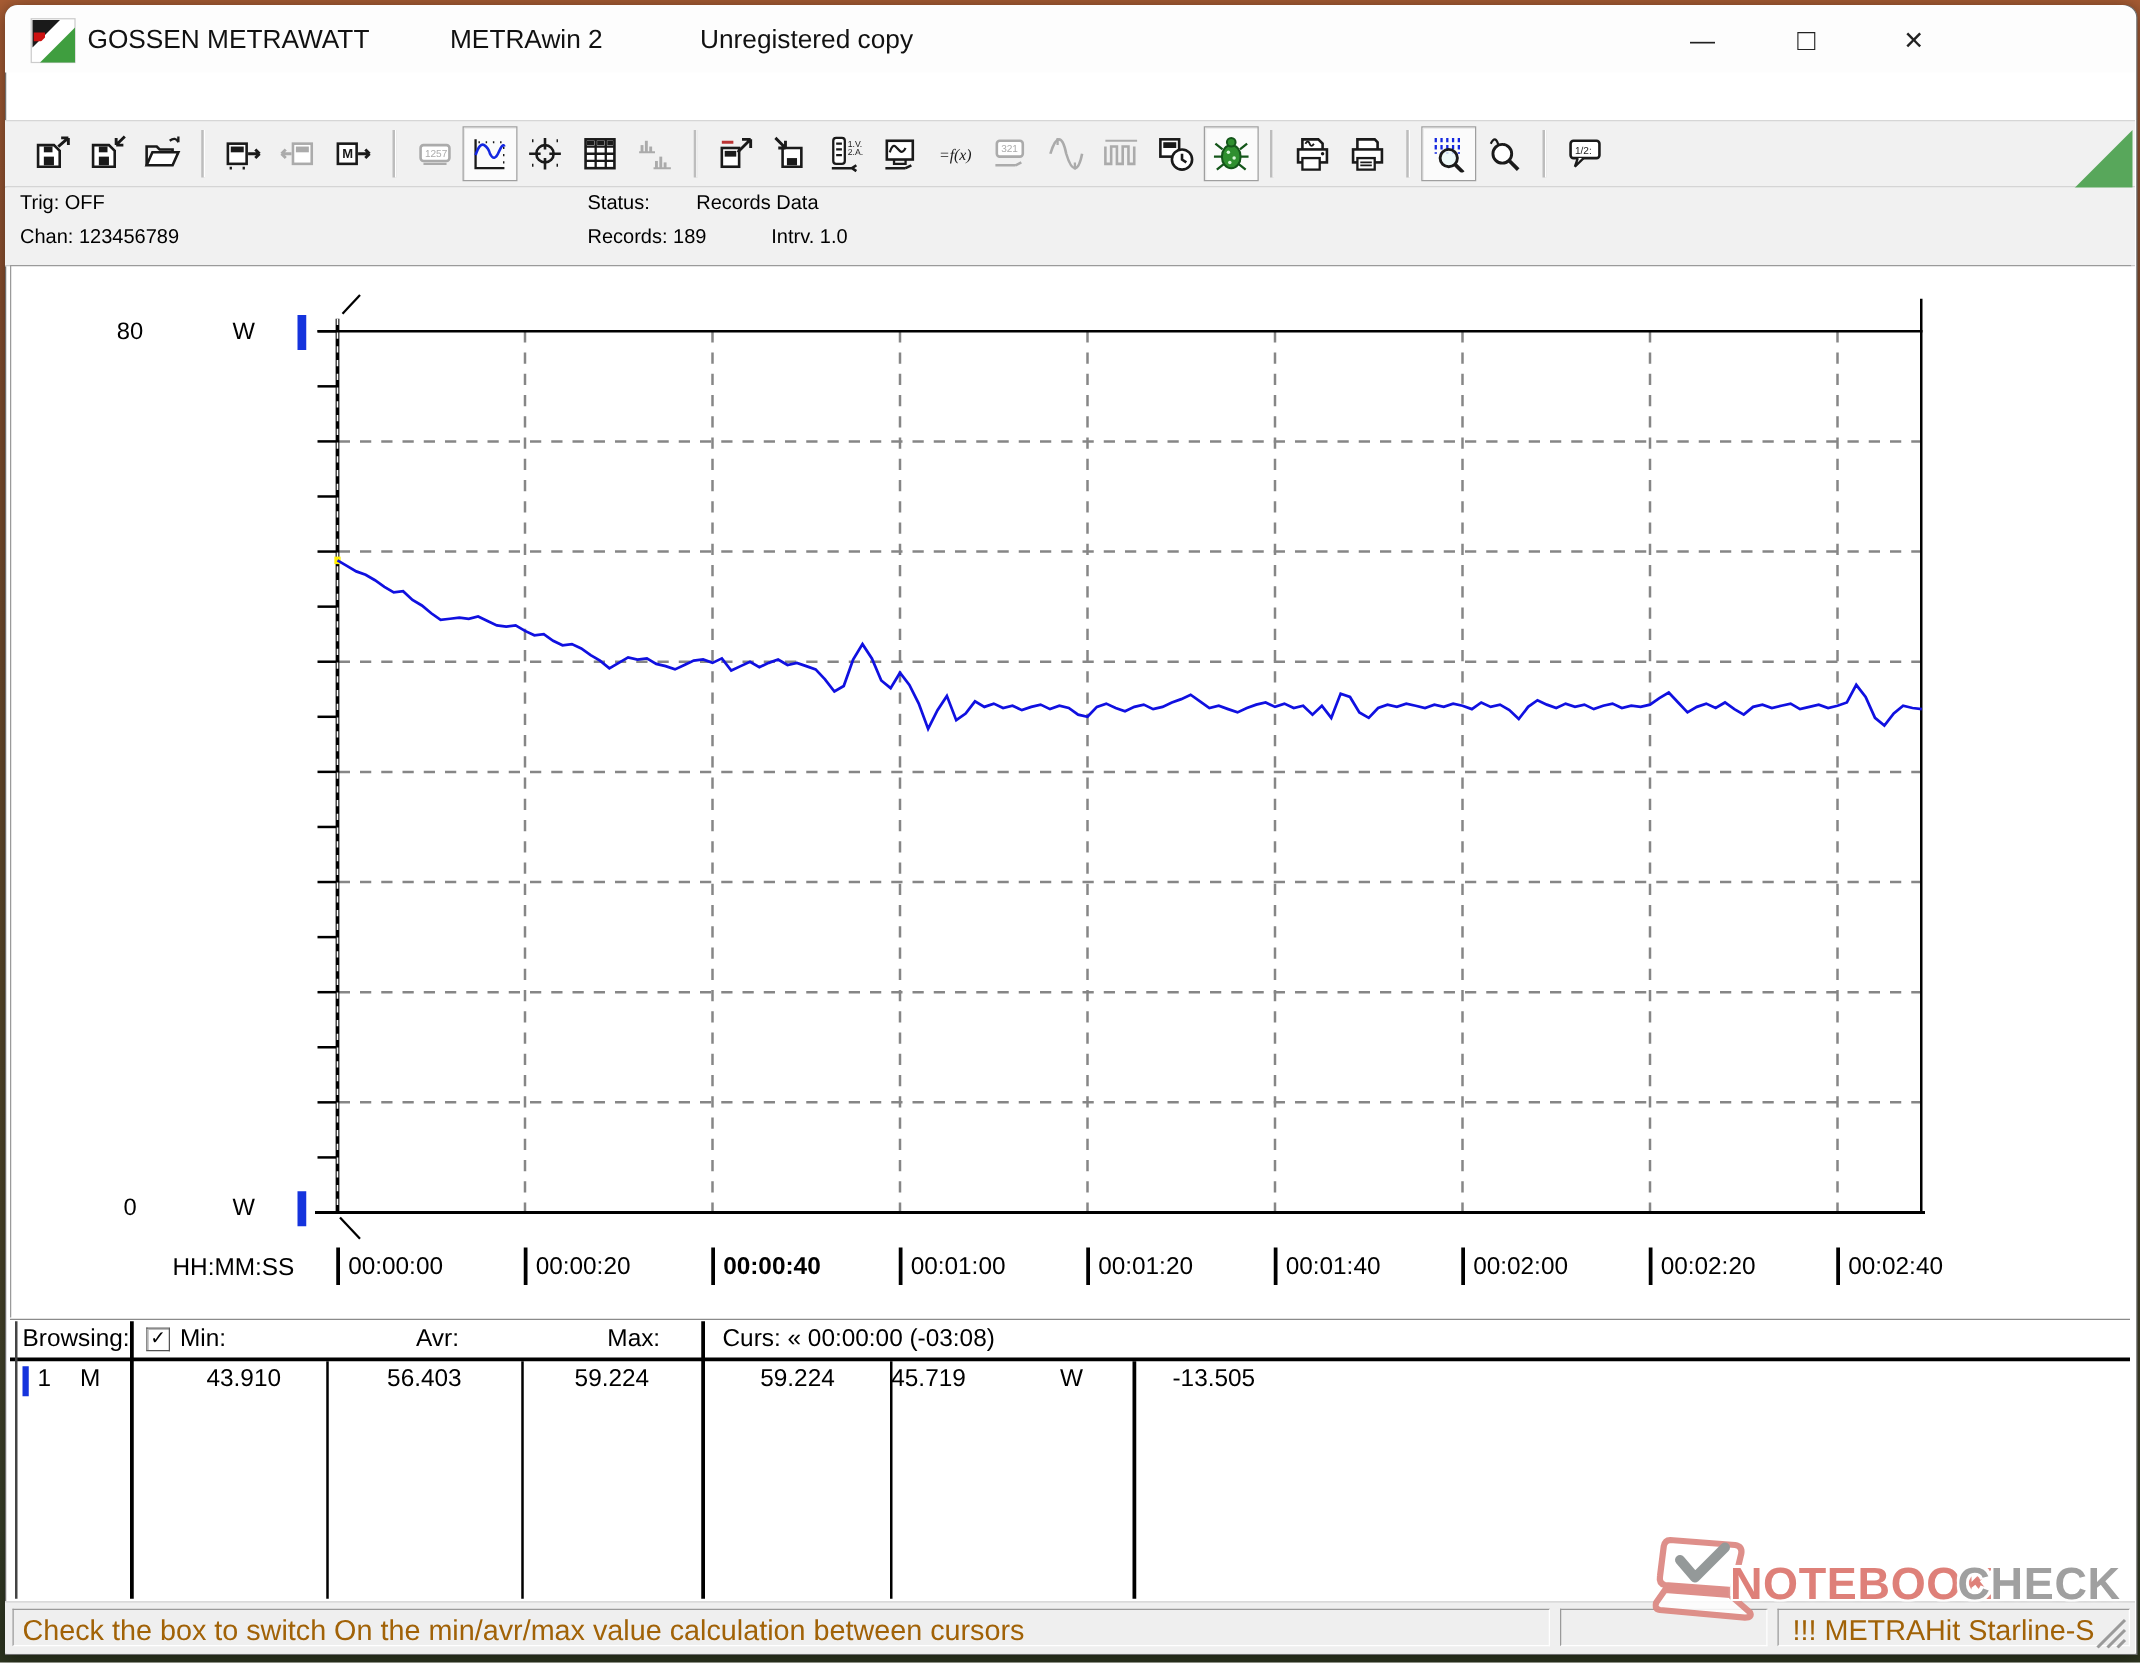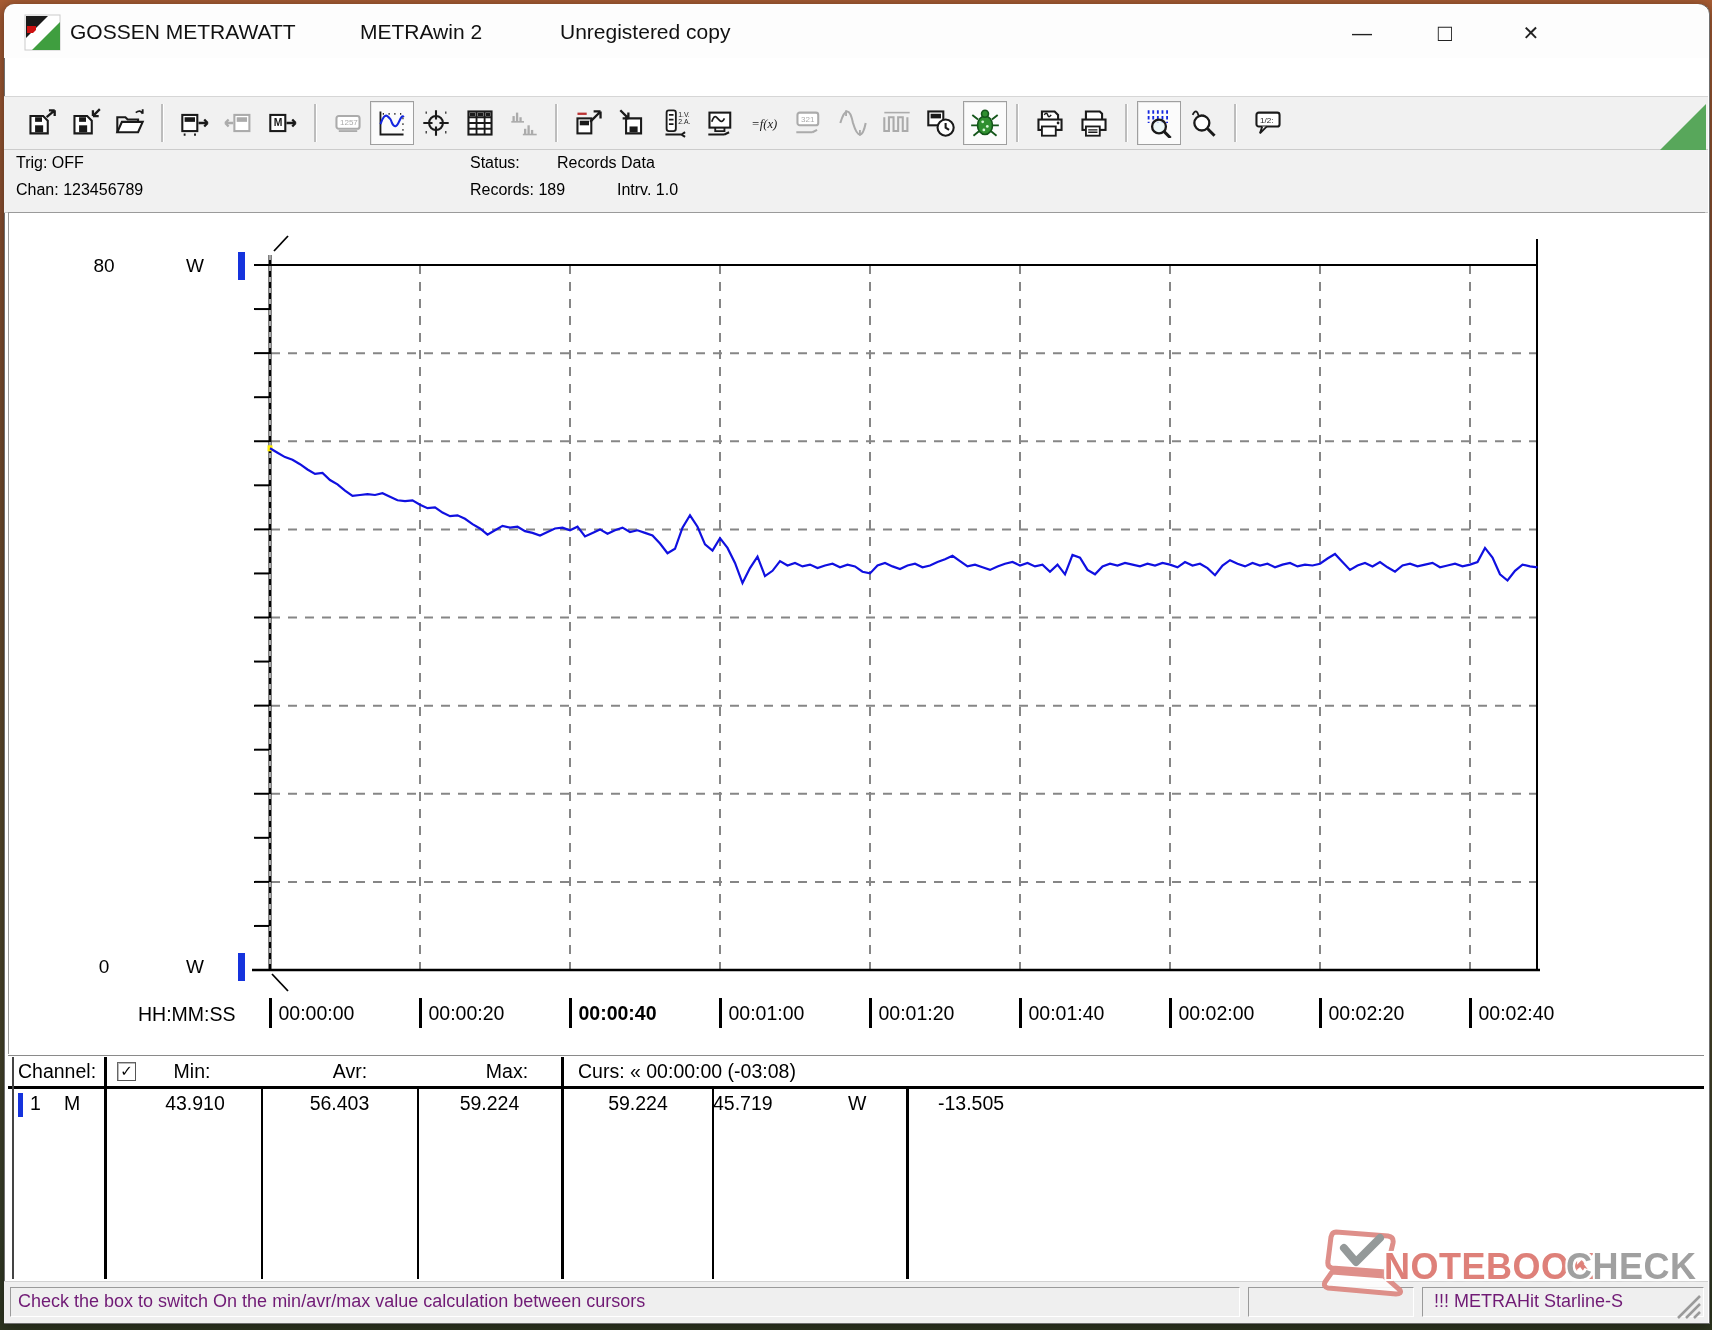--- a/index.html
+++ b/index.html
@@ -43,21 +43,21 @@
   .tbl-text{position:absolute;font-size:19.5px;color:#000;white-space:nowrap;}
   .vline{position:absolute;background:#000;}
   .hline{position:absolute;background:#000;}
   .checkbox{position:absolute;width:17px;height:17px;background:#fff;border:1px solid #555;
             border-top-color:#666;border-left-color:#666;box-shadow:inset 1px 1px 0 #bbb;
             font-size:15px;line-height:16px;text-align:center;color:#000;font-weight:bold;}
   
   .statusbar{position:absolute;left:4px;top:1281px;width:1704px;height:41px;background:#efefef;border-top:1px solid #d2d2d2;}
   .sb-seg{position:absolute;top:5px;height:30px;background:#efefef;border:1px solid;
           border-color:#9a9a9a #ffffff #ffffff #9a9a9a;box-sizing:border-box;}
-  .sb-text{position:absolute;font-size:18px;color:#701a75;white-space:nowrap;}
+  .sb-text{position:absolute;font-size:23px;color:#a16207;white-space:nowrap;}
   
   .watermark{position:absolute;left:1322px;top:1228px;width:392px;height:82px;z-index:30;opacity:.95;}
   .wm-text{position:absolute;left:62px;top:18px;font-size:36px;font-weight:bold;letter-spacing:.5px;white-space:nowrap;
            text-shadow:-2px -2px 0 #fff,2px -2px 0 #fff,-2px 2px 0 #fff,2px 2px 0 #fff,0 0 4px #fff;}
   .grip{position:absolute;left:1672px;top:1292px;}
 </style>
 </head>
 <body>
 
 <div id="screen">
@@ -356,23 +356,23 @@
       <line x1="20" y1="10" x2="20" y2="725" stroke="#000" stroke-width="3"></line>
       <line x1="20" y1="10" x2="20" y2="725" stroke="#fff" stroke-width="1.3" stroke-dasharray="5 6"></line>
       <line x1="1287" y1="-6" x2="1287" y2="725" stroke="#000" stroke-width="2"></line>
       <line x1="24" y1="6" x2="38" y2="-9" stroke="#000" stroke-width="1.8"></line>
       <line x1="22" y1="729" x2="38" y2="746" stroke="#000" stroke-width="1.8"></line>
       <rect x="17.5" y="200.29999999999995" width="5" height="6" fill="#ffee00"></rect>
       <polyline points="20.0,203.3 27.5,207.7 35.0,212.1 42.5,214.8 50.0,219.2 57.5,224.5 65.0,228.9 72.5,228.0 80.0,235.0 87.5,239.4 95.0,245.6 102.5,250.9 110.0,250.0 117.5,249.1 125.0,250.0 132.5,248.2 140.0,251.8 147.5,255.3 155.0,256.2 162.5,255.3 170.0,259.7 177.5,263.2 185.0,262.3 192.5,267.6 200.0,271.2 207.5,270.3 215.0,273.8 222.5,279.1 230.0,283.5 237.5,289.7 245.0,285.3 252.5,280.9 260.0,282.6 267.5,281.7 275.0,286.1 282.5,287.9 290.0,290.5 297.5,287.0 305.0,283.5 312.5,282.6 320.0,285.3 327.5,281.7 335.0,291.4 342.5,287.9 350.0,284.4 357.5,288.8 365.0,285.3 372.5,282.6 380.0,287.0 387.5,285.3 395.0,287.9 402.5,290.5 410.0,298.5 417.5,308.2 425.0,303.8 432.5,282.6 440.0,270.3 447.5,281.7 455.0,299.4 462.5,305.5 470.0,293.2 477.5,302.9 485.0,317.9 492.5,338.1 500.0,323.1 507.5,311.7 515.0,331.1 522.5,325.8 530.0,316.1 537.5,320.5 545.0,317.9 552.5,321.4 560.0,319.6 567.5,323.1 575.0,320.5 582.5,318.7 590.0,322.3 597.5,319.6 605.0,321.4 612.5,326.7 620.0,328.4 627.5,320.5 635.0,317.9 642.5,321.4 650.0,324.0 657.5,320.5 665.0,318.7 672.5,322.3 680.0,320.5 687.5,317.0 695.0,314.3 702.5,310.8 710.0,316.1 717.5,321.4 725.0,319.6 732.5,322.3 740.0,324.9 747.5,321.4 755.0,318.7 762.5,317.0 770.0,320.5 777.5,317.9 785.0,321.4 792.5,319.6 800.0,326.7 807.5,319.6 815.0,329.3 822.5,309.9 830.0,312.6 837.5,324.9 845.0,329.3 852.5,321.4 860.0,318.7 867.5,320.5 875.0,317.9 882.5,319.6 890.0,321.4 897.5,318.7 905.0,320.5 912.5,317.9 920.0,319.6 927.5,322.3 935.0,317.0 942.5,320.5 950.0,318.7 957.5,323.1 965.0,330.2 972.5,320.5 980.0,315.2 987.5,318.7 995.0,321.4 1002.5,317.9 1010.0,320.5 1017.5,318.7 1025.0,322.3 1032.5,319.6 1040.0,317.9 1047.5,321.4 1055.0,319.6 1062.5,320.5 1070.0,318.7 1077.5,313.5 1085.0,309.0 1092.5,317.0 1100.0,324.9 1107.5,320.5 1115.0,317.9 1122.5,321.4 1130.0,317.0 1137.5,322.3 1145.0,326.7 1152.5,320.5 1160.0,318.7 1167.5,321.4 1175.0,319.6 1182.5,317.9 1190.0,322.3 1197.5,320.5 1205.0,318.7 1212.5,321.4 1220.0,319.6 1227.5,317.0 1235.0,302.9 1242.5,312.6 1250.0,329.3 1257.5,335.5 1265.0,325.8 1272.5,319.6 1280.0,321.4 1287.5,322.3" fill="none" stroke="#1010e0" stroke-width="2.2"></polyline>
     </svg>
 
   <div class="tablepanel"></div>
-  <span class="tbl-text" style="left:18px;top:1060px">Channel:</span>
+  <span class="tbl-text" style="left:18px;top:1060px">Browsing:</span>
   <div class="checkbox" style="left:117px;top:1062px">✓</div>
-  <span class="tbl-text" style="left:132px;top:1060px;width:120px;text-align:center">Min:</span>
+  <span class="tbl-text" style="left:144px;top:1060px;width:120px;">Min:</span>
   <span class="tbl-text" style="left:290px;top:1060px;width:120px;text-align:center">Avr:</span>
   <span class="tbl-text" style="left:447px;top:1060px;width:120px;text-align:center">Max:</span>
   <span class="tbl-text" style="left:578px;top:1060px">Curs: « 00:00:00 (-03:08)</span>
   <div class="hline" style="left:8px;top:1086px;width:1696px;height:2.5px"></div>
   <div class="vline" style="left:12px;top:1057px;width:2px;height:222px;background:#444"></div>
   <div class="vline" style="left:104px;top:1057px;width:3px;height:222px"></div>
   <div class="vline" style="left:261px;top:1089px;width:1.5px;height:190px"></div>
   <div class="vline" style="left:417px;top:1089px;width:1.5px;height:190px"></div>
   <div class="vline" style="left:561px;top:1057px;width:3px;height:222px"></div>
   <div class="vline" style="left:712px;top:1089px;width:1.5px;height:190px"></div>

